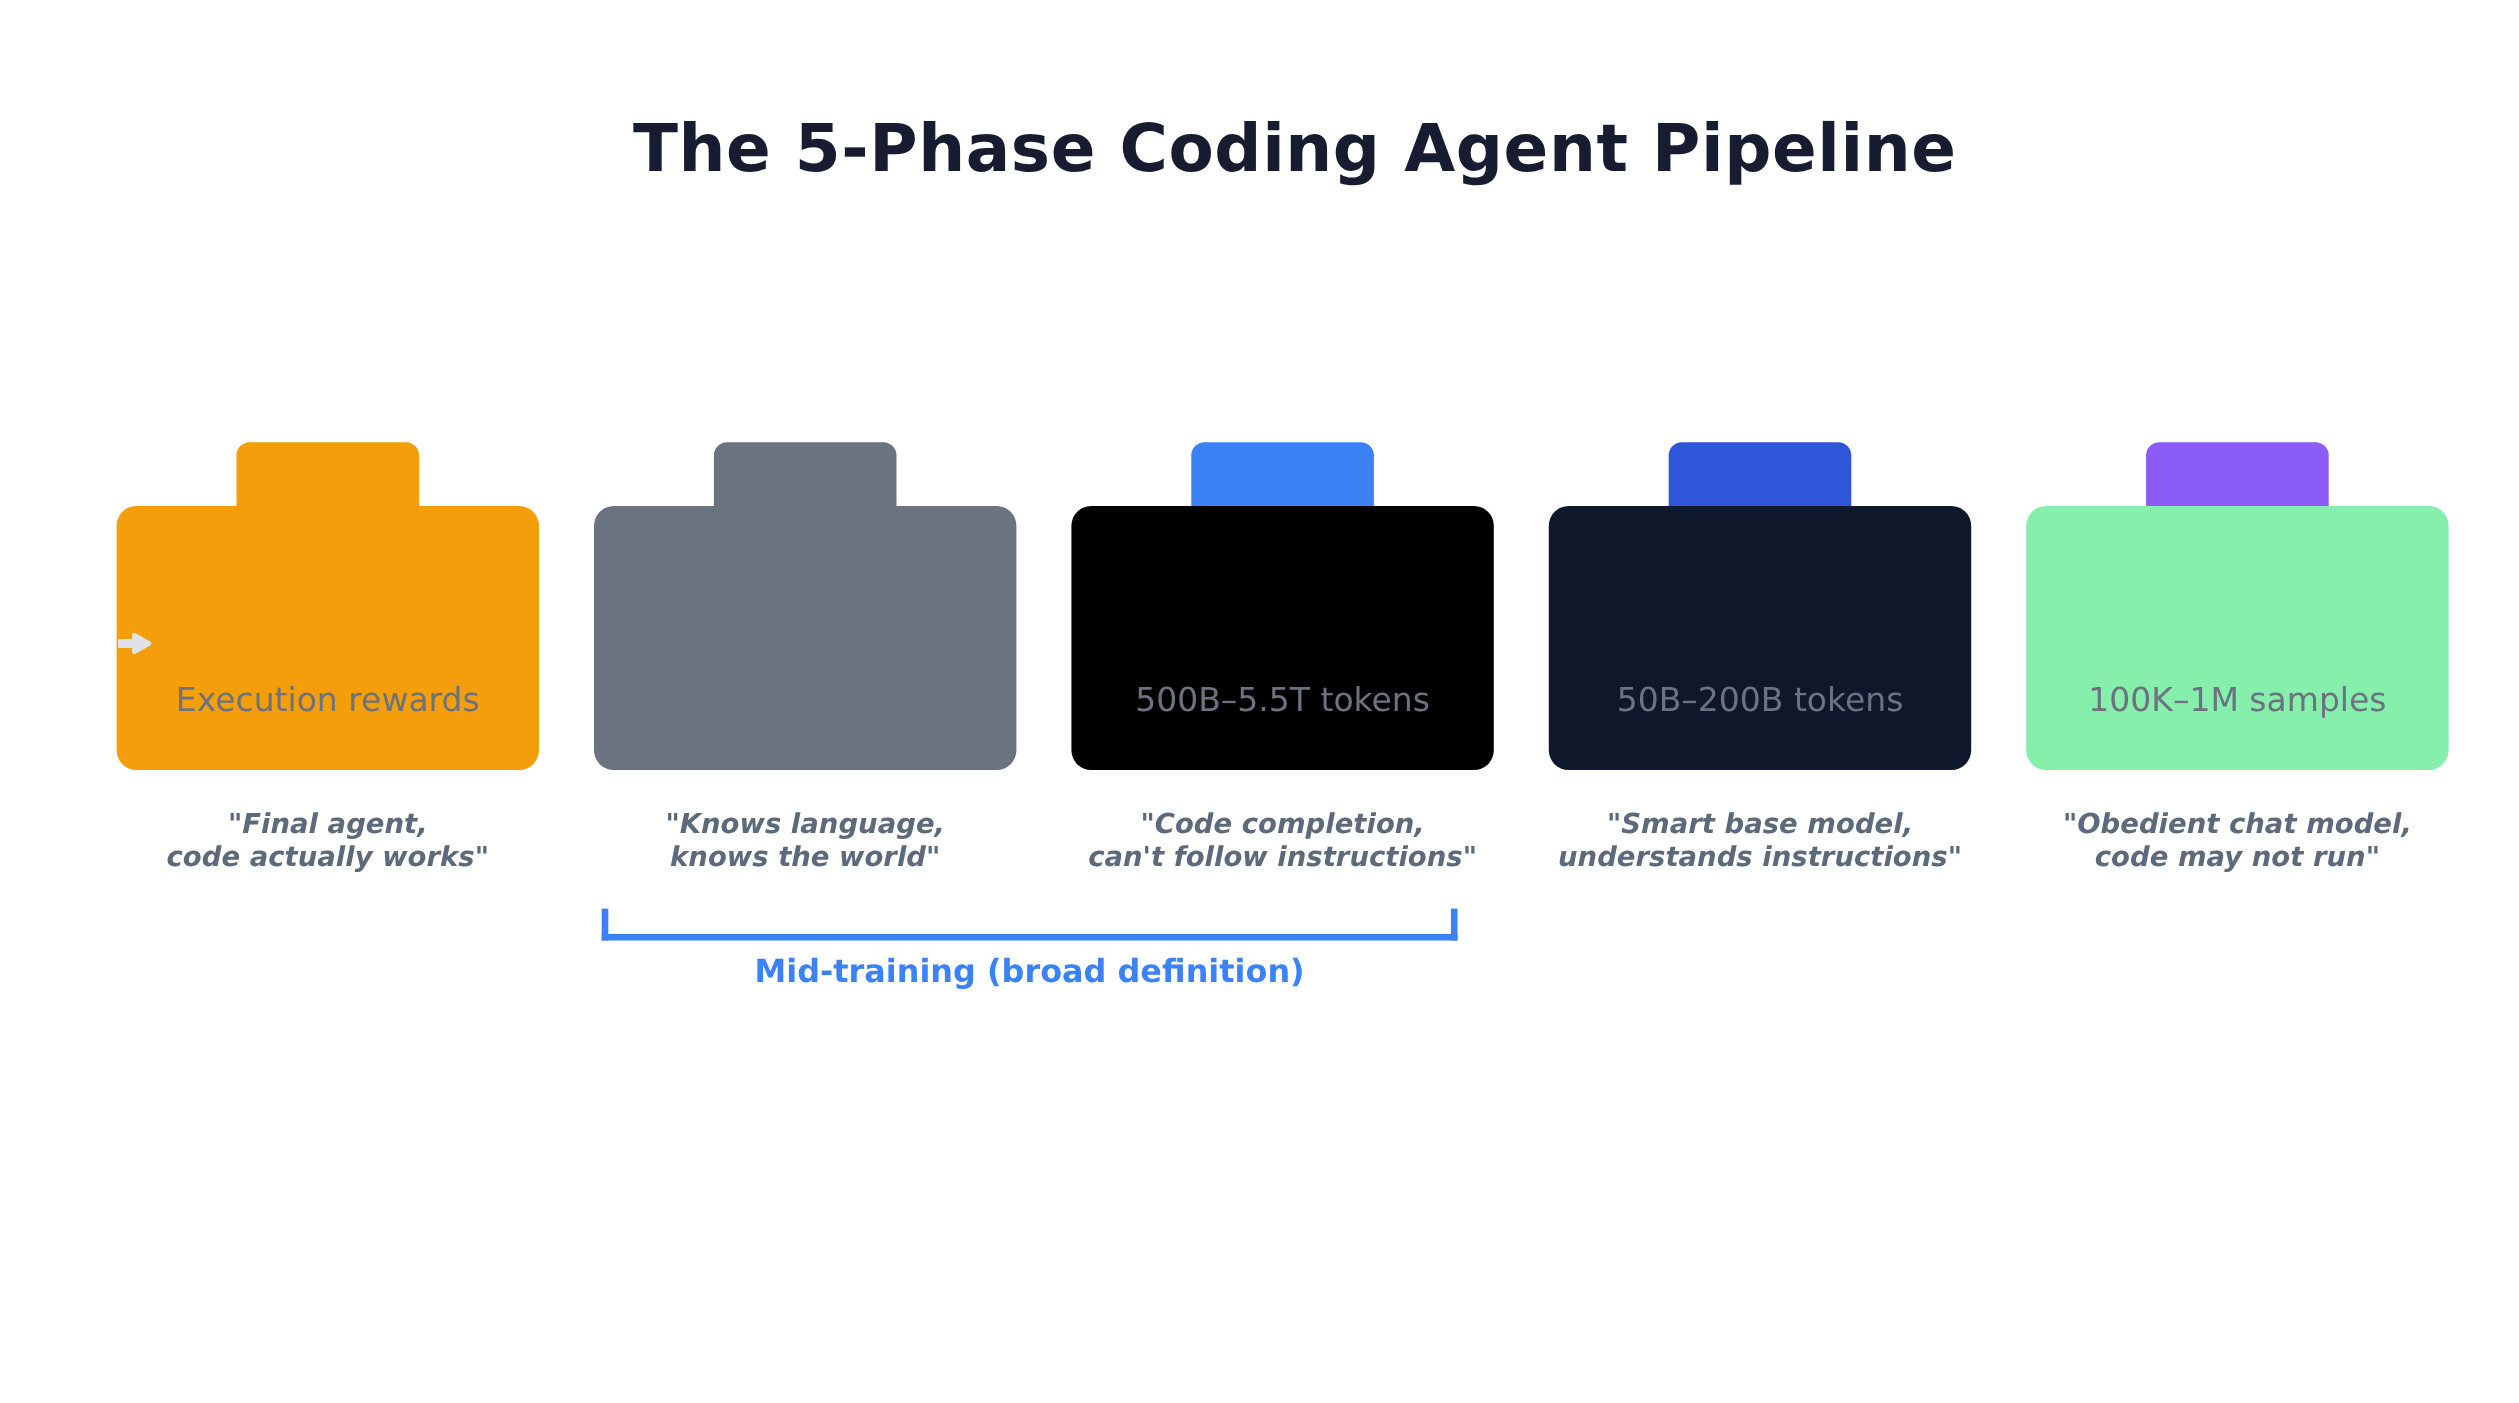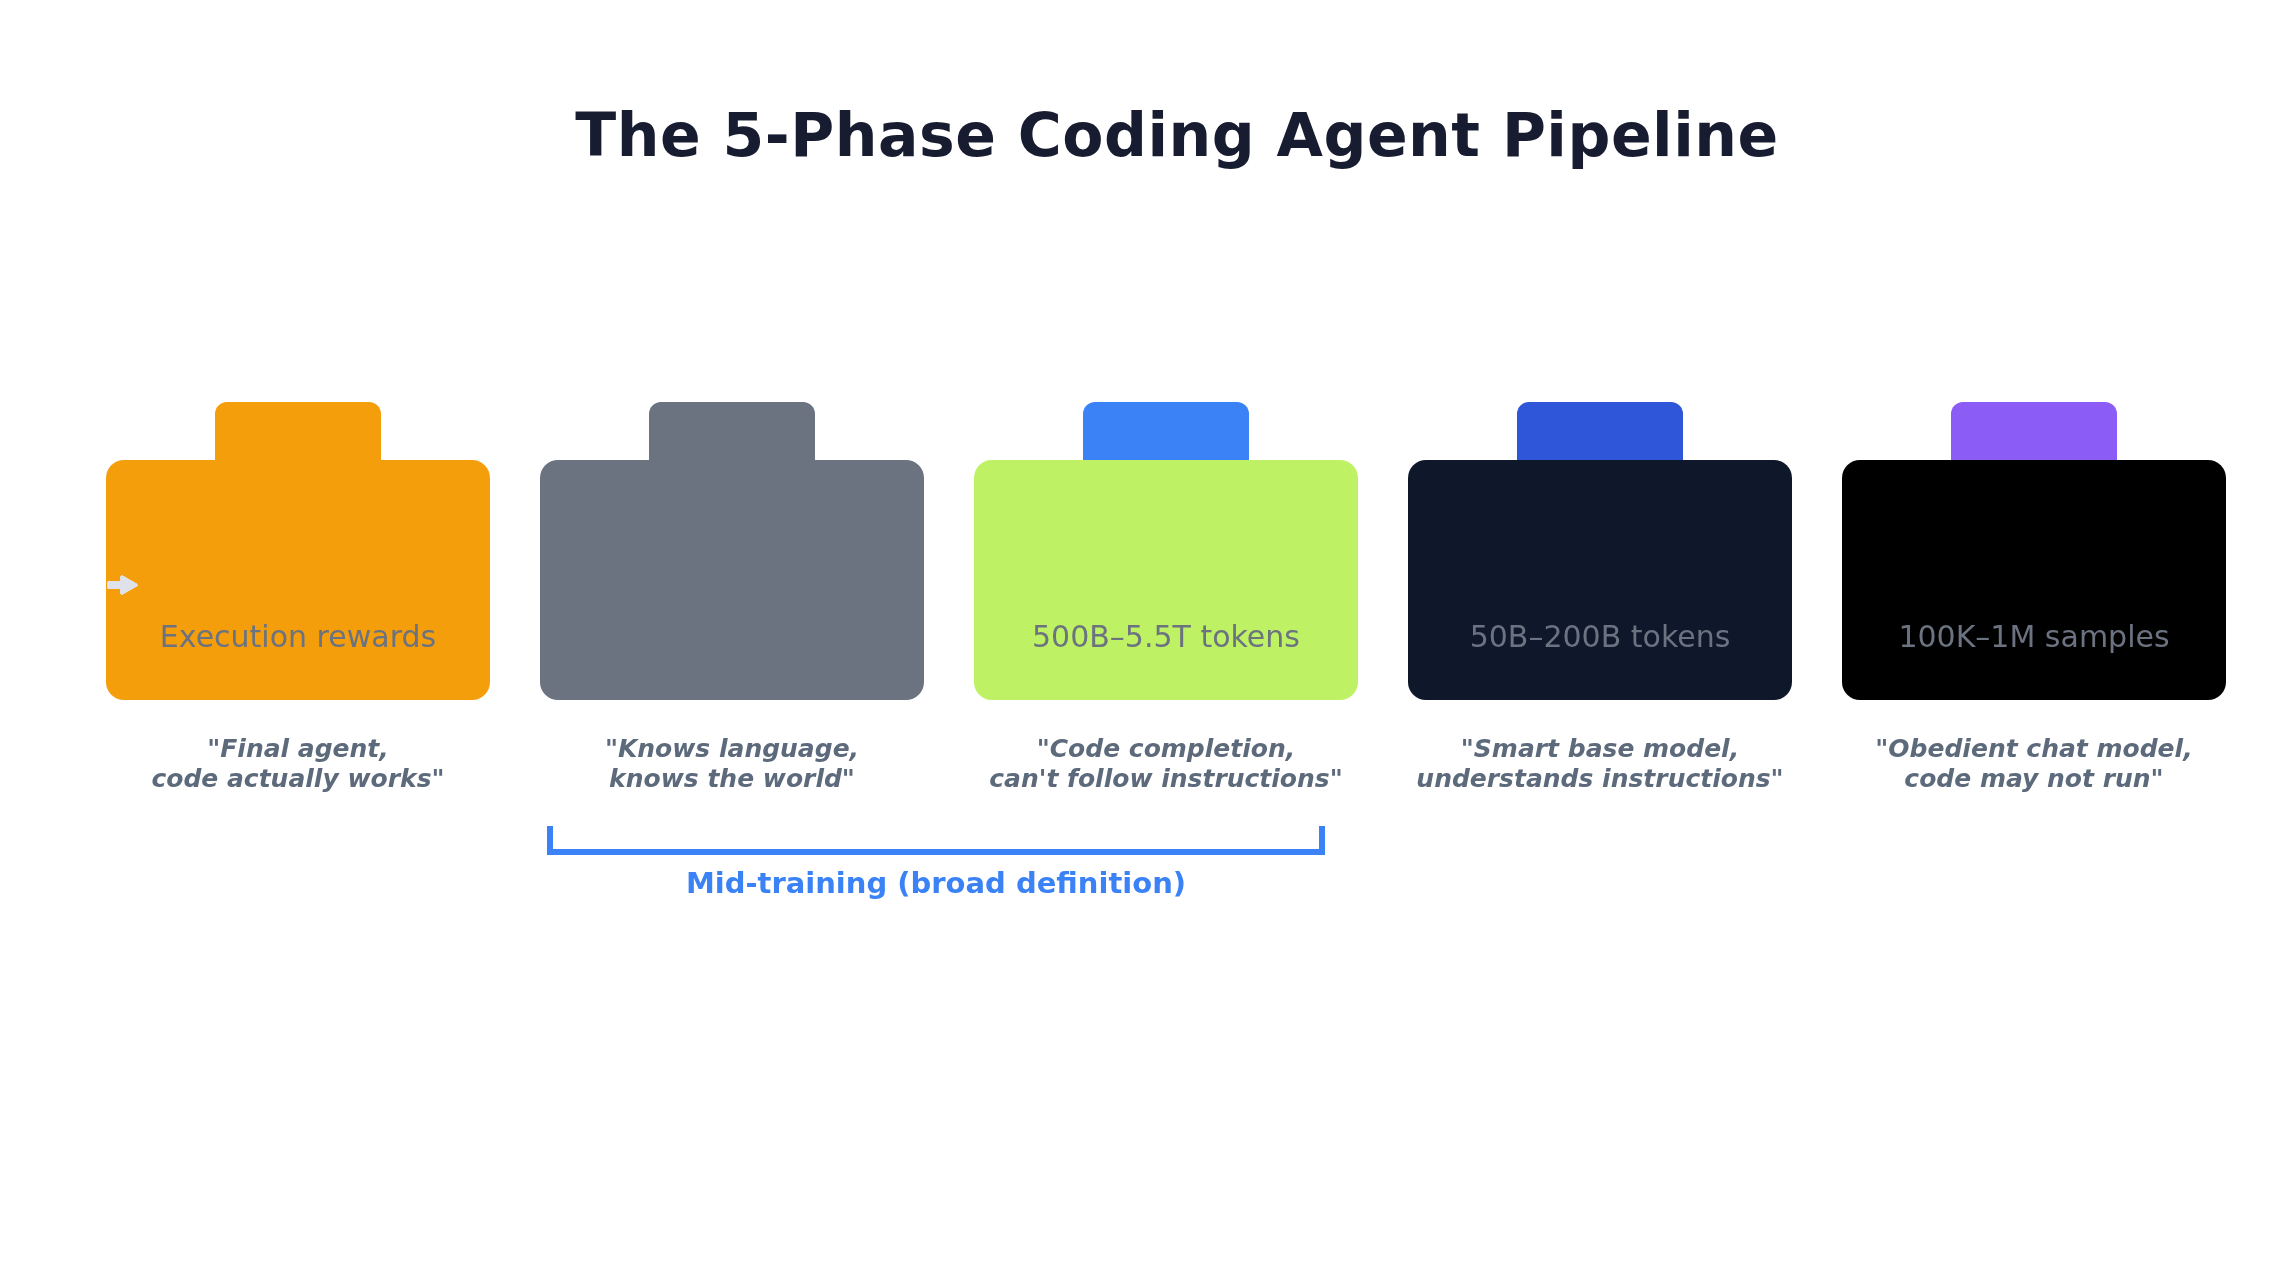--- a/index.html
+++ b/index.html
@@ -112,21 +112,21 @@
         <div class="block-label" style="color: rgb(107, 114, 128);"></div>
       </div>
       <div class="quote" style="color: rgb(93, 106, 124);">
         <span>"Knows language,</span><br>
         <span>knows the world"</span>
       </div>
     </div>
 
     <div class="phase">
       <div class="tab" style="background-color: rgb(59, 130, 246);"></div>
-      <div class="block-body" style="background-color: #bef264;">
+      <div class="block-body" style="background-color: #000000;">
         <div class="block-label" style="color: rgb(107, 114, 128);">500B–5.5T tokens</div>
       </div>
       <div class="quote" style="color: rgb(93, 106, 124);">
         <span>"Code completion,</span><br>
         <span>can't follow instructions"</span>
       </div>
     </div>
 
     <div class="phase">
       <div class="tab" style="background-color: rgb(47, 85, 216);"></div>
@@ -134,21 +134,21 @@
         <div class="block-label" style="color: rgb(107, 114, 128);">50B–200B tokens</div>
       </div>
       <div class="quote" style="color: rgb(93, 106, 124);">
         <span>"Smart base model,</span><br>
         <span>understands instructions"</span>
       </div>
     </div>
 
     <div class="phase">
       <div class="tab" style="background-color: rgb(139, 92, 246);"></div>
-      <div class="block-body" style="background-color: #000000;">
+      <div class="block-body" style="background-color: #86efac;">
         <div class="block-label" style="color: rgb(107, 114, 128);">100K–1M samples</div>
       </div>
       <div class="quote" style="color: rgb(93, 106, 124);">
         <span>"Obedient chat model,</span><br>
         <span>code may not run"</span>
       </div>
     </div>
 
     <div class="phase">
       <div class="tab" style="background-color: rgb(245, 158, 11);"></div>

